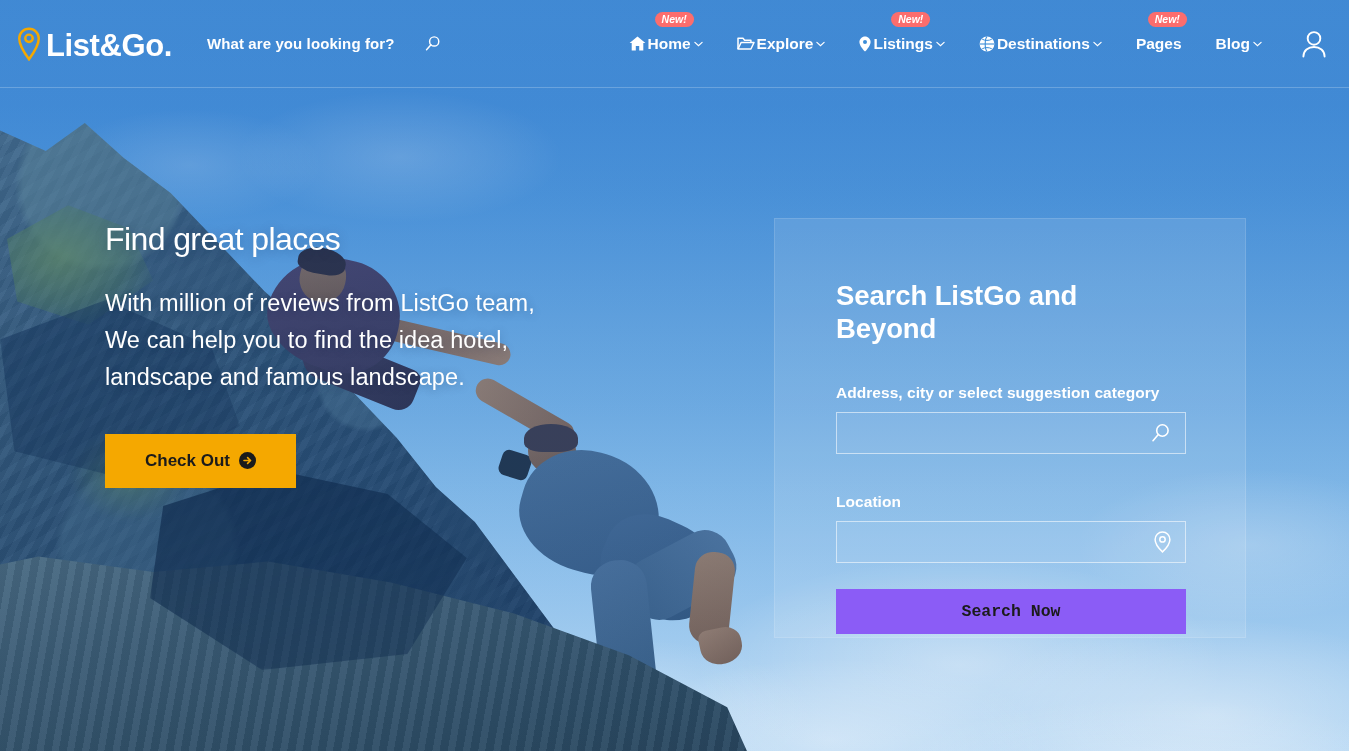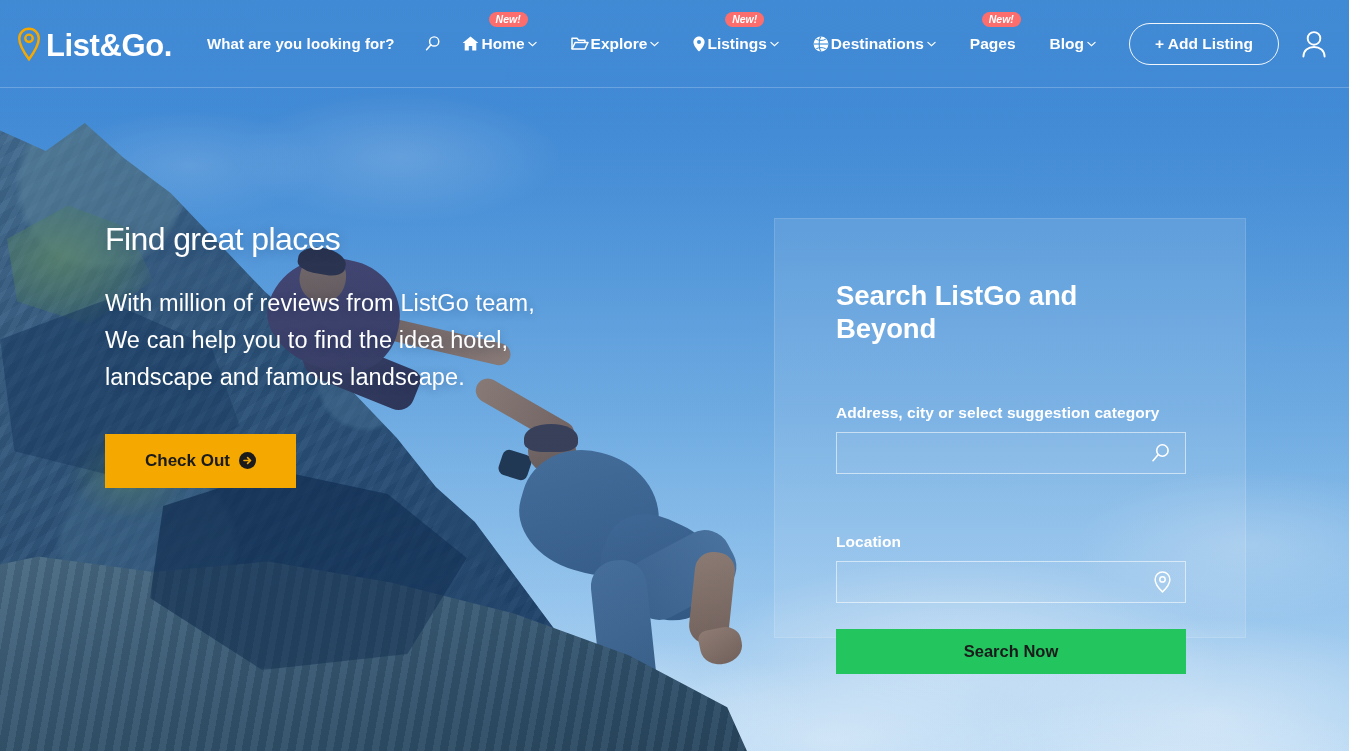--- a/index.html
+++ b/index.html
@@ -298,45 +298,45 @@
     border:1px solid rgba(255,255,255,.13);
     z-index:30;
     padding:60px 61px 0;
   }
   .panel-title {
     color:#fff; font-size:27.5px; font-weight:600; letter-spacing:-.1px;
     line-height:1.2;
   }
   .field-label {
     color:#fff; font-size:15.5px; font-weight:600; letter-spacing:.05px;
-    margin-top:59px; margin-bottom:10px;
+    margin-top:39px; margin-bottom:10px;
   }
   .field-wrap { position:relative; }
   .field-input {
     width:350px; height:42px;
     background:rgba(255,255,255,.05);
     border:1px solid rgba(255,255,255,.55);
     outline:none;
     color:#fff; font-size:15px;
     padding:0 44px 0 14px;
     font-family:"Liberation Sans", sans-serif;
   }
   .field-input::placeholder { color:rgba(255,255,255,.75); }
   .field-icon {
     position:absolute; right:13px; top:50%;
     transform:translateY(-50%);
     display:block; cursor:pointer;
   }
   .search-now {
     margin-top:26px;
     width:350px; height:45px;
-    background:#22c55e; color:#1b1b1b;
+    background:#8b5cf6; color:#1b1b1b;
     border:none; cursor:pointer;
     font-size:16.5px; font-weight:700;
-    font-family:Liberation Sans, sans-serif;
+    font-family:Liberation Mono, monospace;
   }
 </style>
 </head>
 <body>
 
 <div class="hero">
 
   <div class="sky"></div>
   <div class="cloud c5"></div>
   <div class="cloud c6"></div>
@@ -446,21 +446,20 @@
         <span>Pages</span>
       </div>
 
       <div class="nav-item">
         <span>Blog</span>
         <svg class="caret" viewBox="0 0 10 6">
           <path d="M1 1.2 5 4.8 9 1.2" fill="none" stroke="#fff" stroke-width="1.4" stroke-linecap="round"></path>
         </svg>
       </div>
 
-      <button class="addlisting">+ Add Listing</button>
 
       <div class="user-btn">
         <svg width="26" height="28" viewBox="0 0 26 28">
           <circle cx="13" cy="8.4" r="6.3" fill="none" stroke="#fff" stroke-width="1.9"></circle>
           <path d="M2.4 26.6c0-5.9 4.7-9.6 10.6-9.6s10.6 3.7 10.6 9.6" fill="none" stroke="#fff" stroke-width="1.9" stroke-linecap="round"></path>
         </svg>
       </div>
 
     </nav>
   </div>

